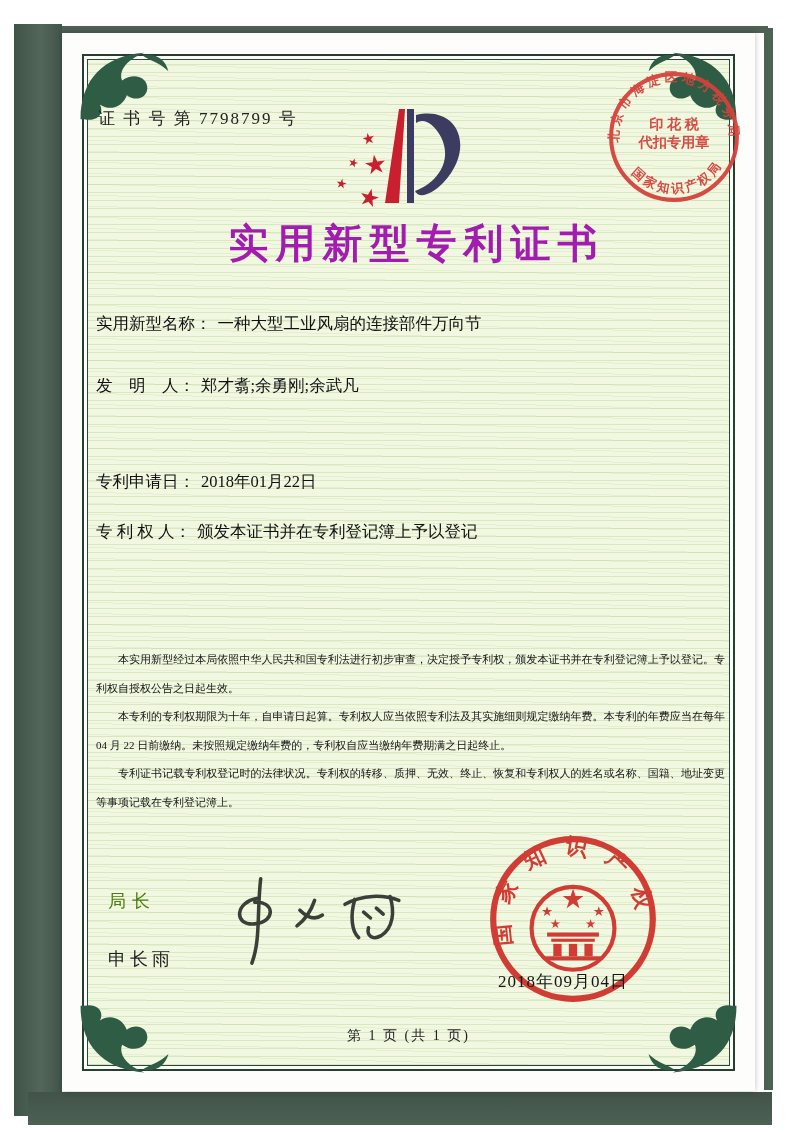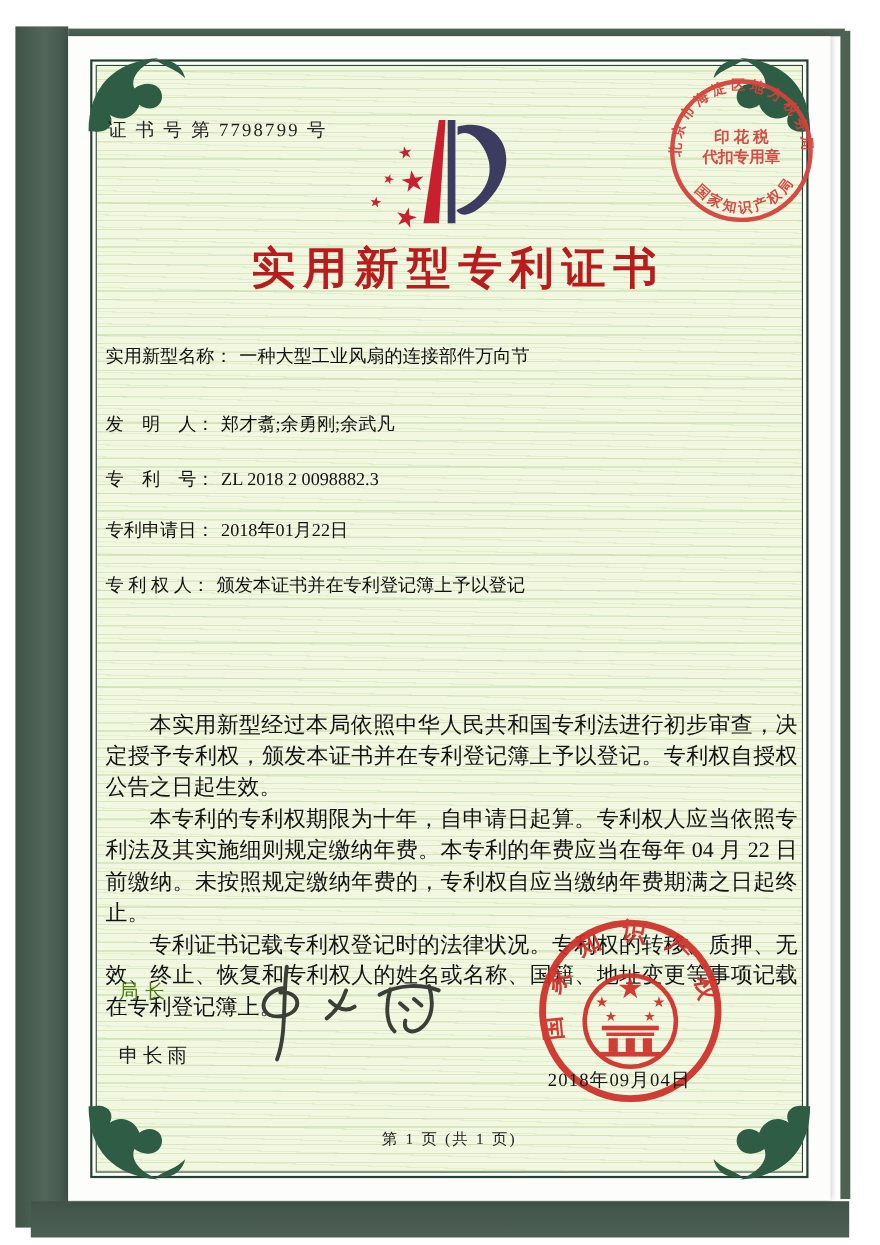--- a/index.html
+++ b/index.html
@@ -30,30 +30,30 @@
   #fl-tl{left:14px;top:15px;}
   #fl-tr{right:14px;top:15px;transform:scaleX(-1);}
   #fl-bl{left:14px;bottom:14px;transform:scaleY(-1);}
   #fl-br{right:14px;bottom:14px;transform:scale(-1,-1);}
   
   #cert-no{position:absolute;left:36px;top:74px;font-size:17px;letter-spacing:2px;color:#222;z-index:4;}
   #stamp{position:absolute;left:541px;top:33px;width:142px;height:142px;z-index:5;opacity:.95;}
   #logo{position:absolute;left:50%;top:70px;transform:translateX(-56%);width:150px;height:108px;z-index:4;}
   #title{
     position:absolute;left:16px;right:0;top:183px;text-align:center;
-    font-size:40px;font-weight:bold;letter-spacing:7px;color:#b91c1c;z-index:4;
+    font-size:40px;font-weight:bold;letter-spacing:7px;color:#a21caf;z-index:4;
   }
   .row{position:absolute;left:34px;right:28px;font-size:16.5px;color:#101010;z-index:4;white-space:nowrap;}
   .row .lbl{margin-right:6px;}
   #row-1{top:280px} #row-2{top:342px} #row-3{top:392px} #row-4{top:438px}
   #row-5{top:488px} #row-6{top:533px} #row-7{top:583px}
   #row-7 .pair2{position:absolute;left:360px;top:0;}
   #paragraphs{
     position:absolute;left:34px;right:30px;top:612px;z-index:4;
-    font-size:20px;line-height:28.5px;text-align:justify;color:#141414;
+    font-size:11px;line-height:28.5px;text-align:justify;color:#141414;
   }
   #paragraphs p{margin:0;text-indent:2em;}
   #official{position:absolute;left:46px;top:856px;z-index:4;}
   #official .o-title{font-size:18px;letter-spacing:6px;color:#4d7c0f;font-family:Liberation Serif, serif;}
   #official .o-name{font-size:18px;letter-spacing:4px;color:#1d1d1d;margin-top:34px;}
   #signature{position:absolute;left:150px;top:836px;width:215px;height:98px;z-index:4;}
   #seal{position:absolute;left:425px;top:800px;width:172px;height:172px;z-index:4;opacity:.93;}
   #seal-date{
     position:absolute;left:383px;top:937px;width:236px;text-align:center;z-index:6;
     font-size:17px;letter-spacing:1px;color:#151515;
@@ -137,23 +137,20 @@
     <path d="M91,12 C132,2 152,44 118,80 C106,92 94,96 90,88 C112,80 128,58 116,34 C108,19 98,15 91,20 Z" fill="#3c3c60"></path>
   </svg>
 
   <div id="title">实用新型专利证书</div>
 
   <div class="row" id="row-2">
     <span class="lbl">发　明　人：</span><span>郑才翥;余勇刚;余武凡</span>
   </div>
   <div class="row" id="row-1">
     <span class="lbl">实用新型名称：</span><span>一种大型工业风扇的连接部件万向节</span>
-  </div>
-  <div class="row" id="row-3">
-    <span class="lbl">专　利　号：</span><span>ZL 2018 2 0098882.3</span>
   </div>
   <div class="row" id="row-4">
     <span class="lbl">专利申请日：</span><span>2018年01月22日</span>
   </div>
   <div class="row" id="row-5">
     <span class="lbl">专 利 权 人：</span><span>颁发本证书并在专利登记簿上予以登记</span>
   </div>
 
   <div id="paragraphs">
     <p>本实用新型经过本局依照中华人民共和国专利法进行初步审查，决定授予专利权，颁发本证书并在专利登记簿上予以登记。专利权自授权公告之日起生效。</p>

